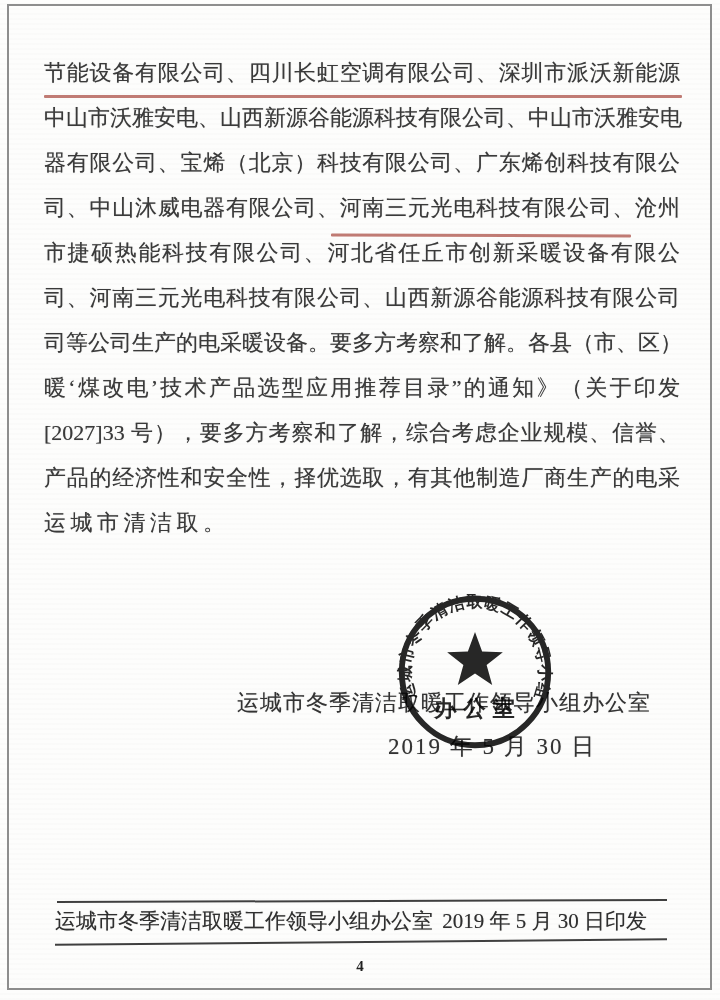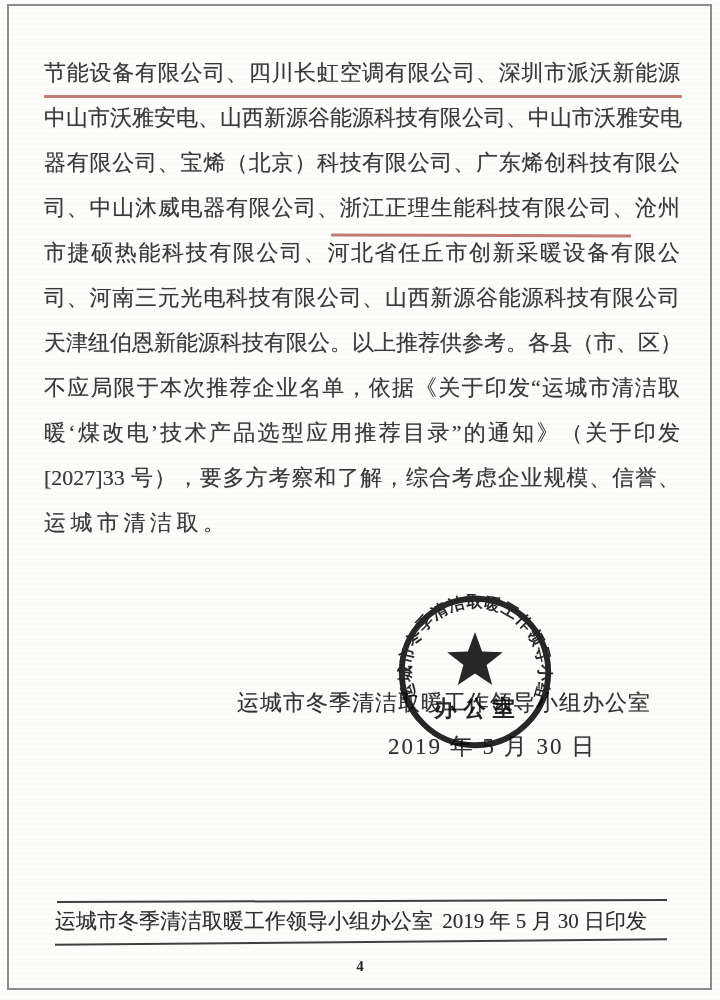--- a/index.html
+++ b/index.html
@@ -64,27 +64,27 @@
 </head>
 <body>
 
 <div class="screen">
   <div class="page-border"></div>
 
   <div class="body-block">
     <div class="body-line">节能设备有限公司、四川长虹空调有限公司、深圳市派沃新能源</div>
     <div class="body-line">中山市沃雅安电、山西新源谷能源科技有限公司、中山市沃雅安电</div>
     <div class="body-line">器有限公司、宝烯（北京）科技有限公司、广东烯创科技有限公</div>
-    <div class="body-line">司、中山沐威电器有限公司、浙江正理生能科技有限公司、沧州</div>
+    <div class="body-line">司、中山沐威电器有限公司、河南三元光电科技有限公司、沧州</div>
     <div class="body-line">市捷硕热能科技有限公司、河北省任丘市创新采暖设备有限公</div>
     <div class="body-line">司、河南三元光电科技有限公司、山西新源谷能源科技有限公司</div>
-    <div class="body-line">天津纽伯恩新能源科技有限公。以上推荐供参考。各县（市、区）</div>
-    <div class="body-line">不应局限于本次推荐企业名单，依据《关于印发“运城市清洁取</div>
+    <div class="body-line">司等公司生产的电采暖设备。要多方考察和了解。各县（市、区）</div>
     <div class="body-line">暖‘煤改电’技术产品选型应用推荐目录”的通知》（关于印发</div>
     <div class="body-line">[2027]33 号），要多方考察和了解，综合考虑企业规模、信誉、</div>
+    <div class="body-line">产品的经济性和安全性，择优选取，有其他制造厂商生产的电采</div>
     <div class="body-line last">运城市清洁取。</div>
   </div>
 
   <div class="red-underline ul-1"></div>
   <div class="red-underline ul-2"></div>
 
   <div class="signature">运城市冬季清洁取暖工作领导小组办公室</div>
   <div class="sign-date">2019 年 5 月 30 日</div>
 
   <svg class="seal" viewBox="0 0 170 170" aria-hidden="true">

